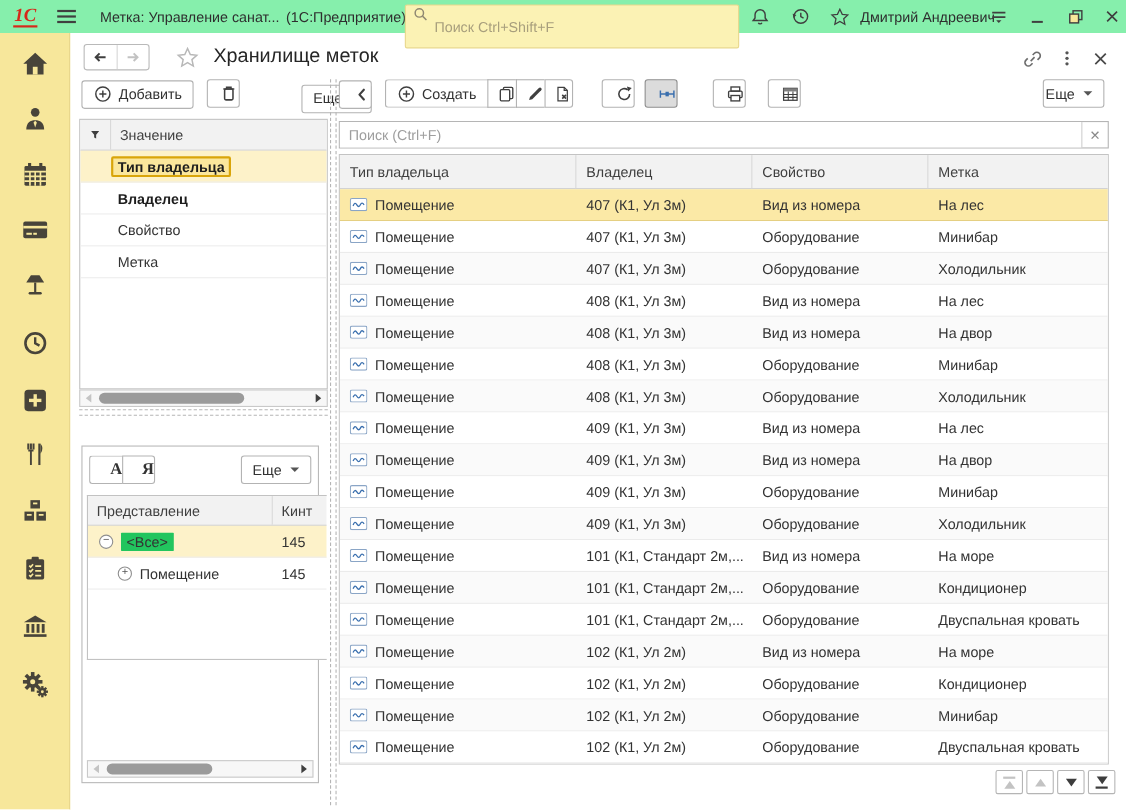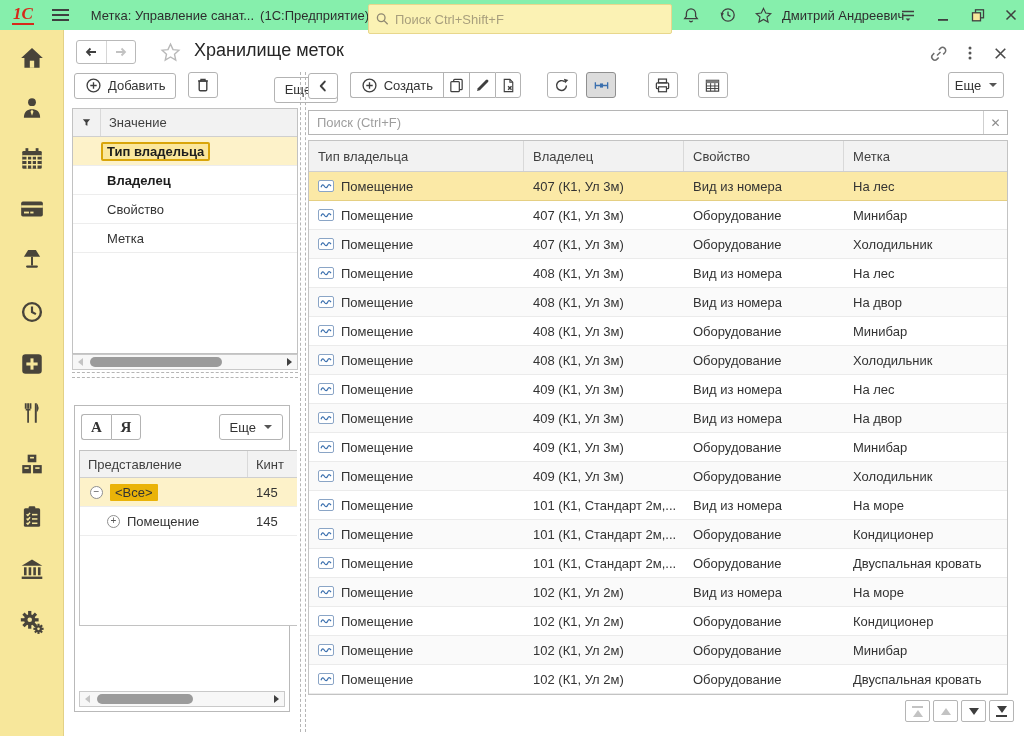--- a/index.html
+++ b/index.html
@@ -7,42 +7,42 @@
   body{font-family:"Liberation Sans",sans-serif;font-size:13px;color:#333;background:#fff;position:relative;overflow:hidden}
   .abs{position:absolute}
 
   
   .topbar{position:absolute;left:0;top:0;width:1024px;height:30px;background:#86efac;display:flex;align-items:center;z-index:5}
   .logo{font-family:"Liberation Serif",serif;font-style:italic;font-weight:bold;font-size:17px;color:#d6291a;border-bottom:2px solid #d6291a;margin-left:12px;line-height:1.05;padding:0 1px}
   .hamb{margin-left:18px;display:inline-flex;flex-direction:column;gap:3px;cursor:pointer}
   .hamb i{width:17px;height:2px;background:#3f3f3f;display:block}
   .apptitle{margin-left:22px;color:#2e2e2e;white-space:nowrap}
   .apptitle .sfx{margin-left:6px}
-  .tb-search{position:absolute;left:368px;top:4px;width:304px;height:30px;background:#fbf2b4;border:1px solid #e8d78c;border-radius:2px;display:flex;align-items:center;padding:0 6px;gap:5px}
+  .tb-search{position:absolute;left:368px;top:4px;width:304px;height:40px;background:#fbf2b4;border:1px solid #e8d78c;border-radius:2px;display:flex;padding:0 6px;gap:5px}
   .tb-search input{border:none;outline:none;background:transparent;font-family:"Liberation Sans",sans-serif;font-size:13px;color:#444;width:100%}
   .tb-search input::placeholder{color:#a89f7d}
   .tb-ico{position:absolute;top:0;height:30px;width:30px;display:flex;align-items:center;justify-content:center;cursor:pointer}
   .username{position:absolute;left:782px;top:0;height:30px;display:flex;align-items:center;color:#2e2e2e;white-space:nowrap}
 
   
   .sidebar{position:absolute;left:0;top:30px;width:64px;height:706px;background:#f7e79b;border-right:1px solid #e3d186}
   .side-btn{position:absolute;left:18px;width:28px;height:28px;display:flex;align-items:center;justify-content:center;cursor:pointer}
 
   
   .content{position:absolute;left:64px;top:30px;width:960px;height:706px;background:#fff}
 
   
   .navpair{position:absolute;left:12px;top:10px;width:60px;height:24px;display:flex;border:1px solid #b9b9b9;border-radius:3px;background:#fff;overflow:hidden}
   .navpair span{flex:1;display:flex;align-items:center;justify-content:center}
   .navpair span:first-child{border-right:1px solid #d6d6d6}
   .pg-title{position:absolute;left:130px;top:10px;font-size:18px;color:#262626;white-space:nowrap}
   .hdr-ico{position:absolute;top:12px;width:24px;height:22px;display:flex;align-items:center;justify-content:center;cursor:pointer}
 
   
-  .btn{display:inline-flex;align-items:center;justify-content:center;gap:6px;background:#fff;border:1px solid #b3b3b3;border-radius:3px;height:26px;padding:0 10px;font-size:13px;color:#333;cursor:pointer;white-space:nowrap}
+  .btn{display:inline-flex;align-items:center;justify-content:flex-end;gap:6px;background:#fff;border:1px solid #b3b3b3;border-radius:3px;height:26px;padding:0 10px;font-size:13px;color:#333;cursor:pointer;white-space:nowrap}
   .caret{width:0;height:0;border-left:4px solid transparent;border-right:4px solid transparent;border-top:4px solid #555;display:inline-block;margin-left:2px}
   .group{display:inline-flex}
   .group .btn{border-radius:0;border-right-width:0}
   .group .btn:first-child{border-radius:3px 0 0 3px}
   .group .btn:last-child{border-radius:0 3px 3px 0;border-right-width:1px}
   .icon-btn{width:30px;padding:0}
   .pressed{background:#dcdcdc;border-color:#8f8f8f}
 
   
   .vsplit{position:absolute;left:236px;top:42px;width:6px;height:660px;border-left:1px dashed #b5b5b5;border-right:1px dashed #b5b5b5}
@@ -50,21 +50,21 @@
 
   
   .grid{background:#fff;border:1px solid #c2c2c2;overflow:hidden}
   .ghead{display:flex;background:#f2f2f2;border-bottom:1px solid #cfcfcf;color:#3f3f3f}
   .ghead .gc{display:flex;align-items:center;padding:0 8px;border-right:1px solid #d9d9d9;height:100%}
   .grow{display:flex;align-items:center;height:29px;border-bottom:1px solid #ededed}
   .grow.sel{background:#fdf2c9}
   .grow .lbl{white-space:nowrap}
   .grow.bold .lbl{font-weight:bold;color:#1d1d1d}
   .focusbox{border:2px solid #d9a50a;background:#fbe79c;border-radius:2px;padding:0 4px;margin-left:-6px}
-  .hl{background:#eab308;padding:1px 5px;border-radius:1px}
+  .hl{background:#22c55e;padding:1px 5px;border-radius:1px}
   .expander{width:13px;height:13px;border:1px solid #8f8f8f;border-radius:50%;display:inline-flex;align-items:center;justify-content:center;font-size:10px;line-height:1;color:#555;background:#fff;margin-right:7px;flex:none}
 
   
   .hscroll{display:flex;align-items:center;background:#f7f7f7;border:1px solid #c9c9c9;height:16px}
   .hs-ar{width:15px;height:100%;display:flex;align-items:center;justify-content:center}
   .tri-l{width:0;height:0;border-top:4px solid transparent;border-bottom:4px solid transparent;border-right:5px solid #c4c4c4}
   .tri-r{width:0;height:0;border-top:4px solid transparent;border-bottom:4px solid transparent;border-left:5px solid #3f3f3f}
   .hs-track{flex:1;height:100%;position:relative}
   .hs-thumb{position:absolute;top:2px;bottom:2px;background:#9b9b9b;border-radius:5px}
 
@@ -380,21 +380,21 @@
 
   <div class="abs" style="left:10px;top:375px;width:216px;height:307px;border:1px solid #b9b9b9;background:#fff">
     <div class="group" style="position:absolute;left:6px;top:8px">
       <span class="btn icon-btn" style="font-family:'Liberation Serif',serif;font-weight:bold;font-size:15px">А</span>
       <span class="btn icon-btn" style="font-family:'Liberation Serif',serif;font-weight:bold;font-size:15px">Я</span>
     </div>
     <span class="btn" style="position:absolute;right:6px;top:8px">
       <span>Еще</span>
         <span class="caret"></span>
     </span>
-    <div class="grid" style="position:absolute;left:4px;top:44px;right:-8px;height:176px;border-right:none">
+    <div class="grid" style="position:absolute;left:4px;top:44px;right:-8px;height:150px;border-right:none">
       <div class="ghead" style="height:27px">
         <div class="gc" style="width:168px">Представление</div>
         <div class="gc" style="flex:1;border-right:none">Кинт</div>
       </div>
       <div id="nav-rows">
           <div class="grow sel">
             <div style="width: 168px; display: flex; align-items: center; padding-left: 10px; overflow: hidden;">
               <span class="expander">−</span>
               <span class="lbl hl">&lt;Все&gt;</span>
             </div>

